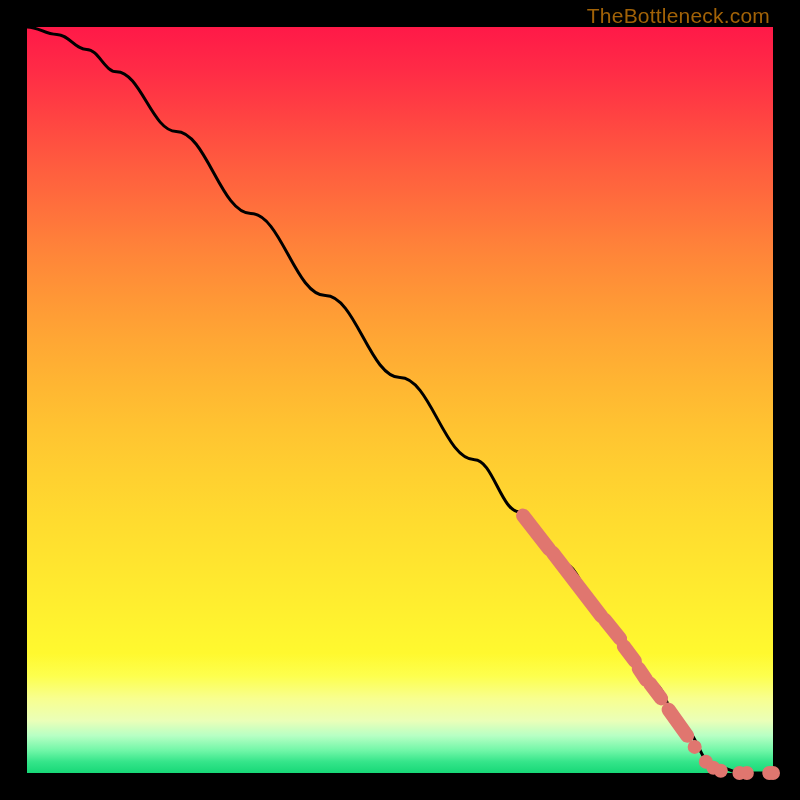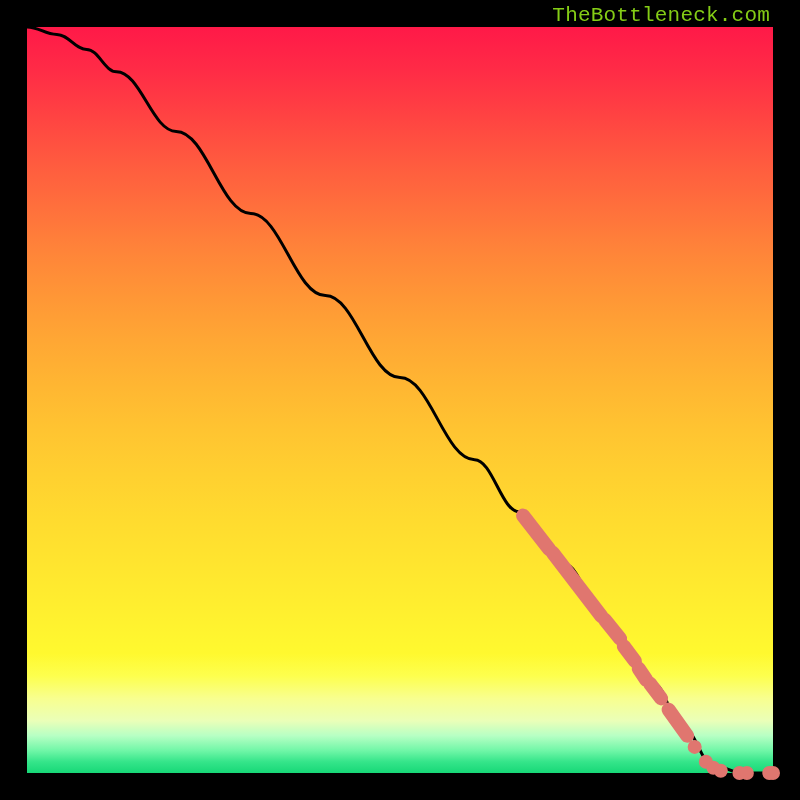--- a/index.html
+++ b/index.html
@@ -38,23 +38,23 @@
       #b7ffc4 95%,
       #70f6a7 97%,
       #35e58a 98.5%,
       #17d877 100%
     );
   }
   .watermark {
     position: absolute;
     top: 4px;
     right: 30px;
-    font-family: Liberation Mono, monospace;
+    font-family: Liberation Sans, sans-serif;
     font-size: 21px;
-    color: #84cc16;
+    color: #a16207;
     letter-spacing: 0.2px;
   }
   svg.curve {
     position: absolute;
     left: 0;
     top: 0;
     width: 746px;
     height: 746px;
     overflow: visible;
   }

